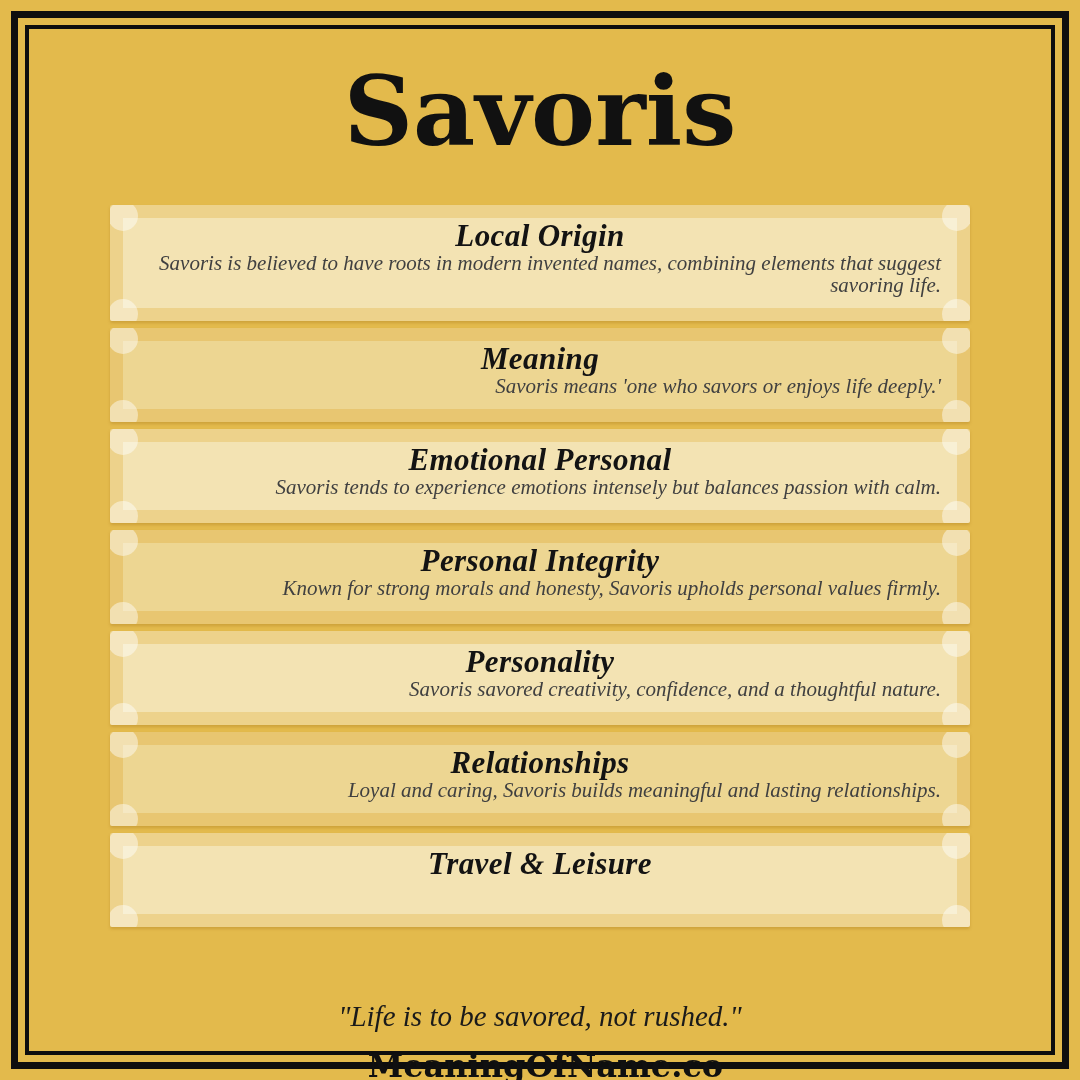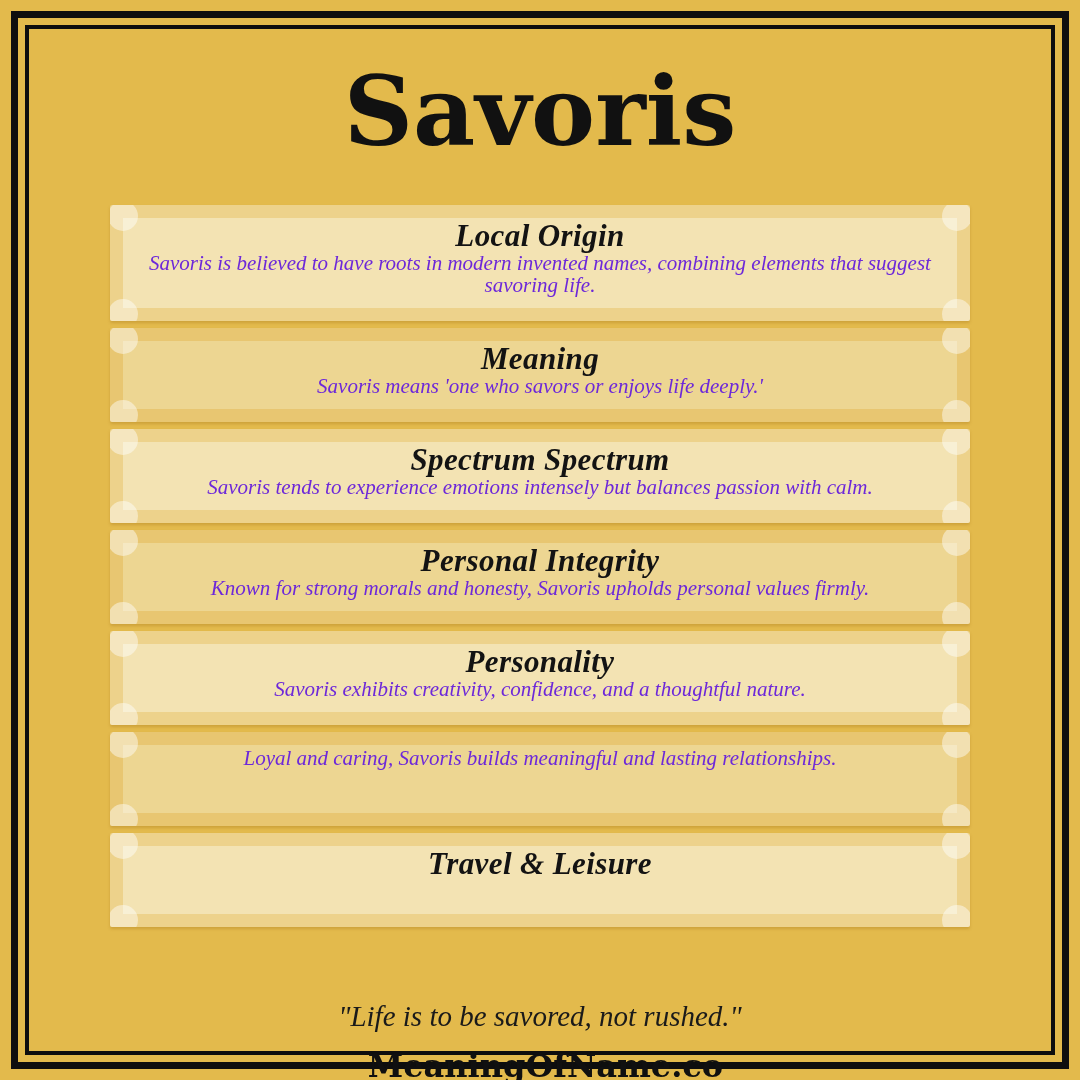--- a/index.html
+++ b/index.html
@@ -69,21 +69,22 @@
     font-weight:700;
     font-size:31px;
     line-height:32px;
     letter-spacing:.4px;
     color:#131313;
   }
   .card-body{
     font-family:"Liberation Serif", serif;
     font-size:21px;
     line-height:22px;
-    color:#6d28d9;
+    color:#404040;
+    text-align:right;
   }
   .rivet{
     position:absolute;
     width:30px;height:30px;border-radius:50%;
     background:rgba(255,255,255,0.45);
   }
   .rivet.tl{left:-2px;top:-4px;}
   .rivet.tr{right:-2px;top:-4px;}
   .rivet.bl{left:-2px;bottom:-8px;}
   .rivet.br{right:-2px;bottom:-8px;}
@@ -140,21 +141,21 @@
         <p class="card-body">Savoris means 'one who savors or enjoys life deeply.'</p>
       </div>
     </section>
 
     <section class="card light">
       <span class="rivet tl"></span>
       <span class="rivet tr"></span>
       <span class="rivet bl"></span>
       <span class="rivet br"></span>
       <div class="card-inner">
-        <h2 class="card-heading">Spectrum Spectrum</h2>
+        <h2 class="card-heading">Emotional Personal</h2>
         <p class="card-body">Savoris tends to experience emotions intensely but balances passion with calm.</p>
       </div>
     </section>
 
     <section class="card dark">
       <span class="rivet tl"></span>
       <span class="rivet tr"></span>
       <span class="rivet bl"></span>
       <span class="rivet br"></span>
       <div class="card-inner">
@@ -163,30 +164,31 @@
       </div>
     </section>
 
     <section class="card light">
       <span class="rivet tl"></span>
       <span class="rivet tr"></span>
       <span class="rivet bl"></span>
       <span class="rivet br"></span>
       <div class="card-inner">
         <h2 class="card-heading">Personality</h2>
-        <p class="card-body">Savoris exhibits creativity, confidence, and a thoughtful nature.</p>
+        <p class="card-body">Savoris savored creativity, confidence, and a thoughtful nature.</p>
       </div>
     </section>
 
     <section class="card dark">
       <span class="rivet tl"></span>
       <span class="rivet tr"></span>
       <span class="rivet bl"></span>
       <span class="rivet br"></span>
       <div class="card-inner">
+        <h2 class="card-heading">Relationships</h2>
         <p class="card-body">Loyal and caring, Savoris builds meaningful and lasting relationships.</p>
       </div>
     </section>
 
     <section class="card light">
       <span class="rivet tl"></span>
       <span class="rivet tr"></span>
       <span class="rivet bl"></span>
       <span class="rivet br"></span>
       <div class="card-inner">

